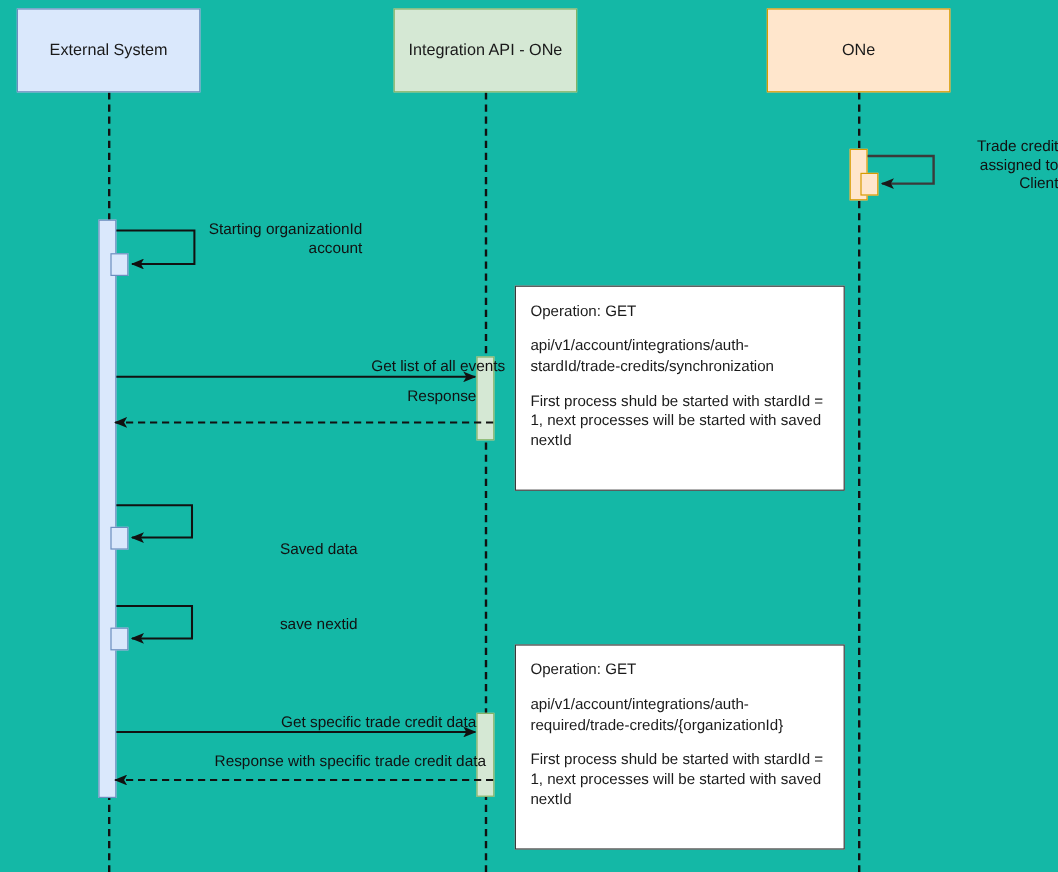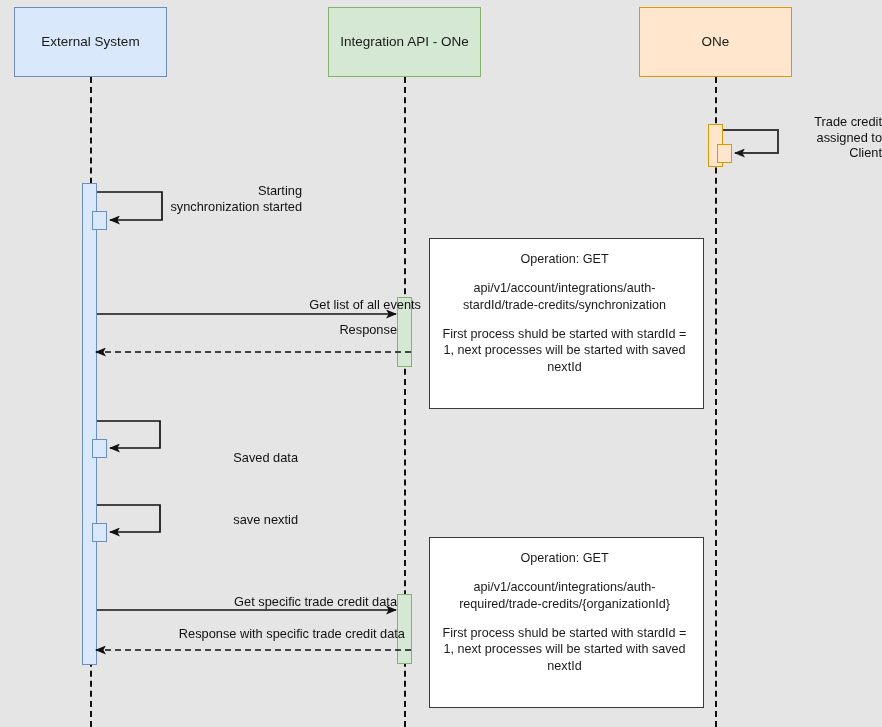--- a/index.html
+++ b/index.html
@@ -9,21 +9,21 @@
     background: #ffffff;
   }
   body {
     font-family: "Liberation Sans", sans-serif;
     color: #1a1a1a;
   }
   #diagram {
     position: relative;
     width: 882px;
     height: 727px;
-    background: #e5e5e5;
+    background: #14b8a6;
     overflow: hidden;
   }
   
   .participant {
     position: absolute;
     box-sizing: border-box;
     display: flex;
     align-items: center;
     justify-content: center;
     text-align: center;
@@ -44,24 +44,23 @@
     box-sizing: border-box;
     border-width: 1.4px;
     border-style: solid;
   }
   
   .note {
     position: absolute;
     box-sizing: border-box;
     border: 1.6px solid #3a3a3a;
     background: #ffffff;
-    text-align: center;
     font-size: 12.6px;
     line-height: 1.3;
-    padding: 12px 8px 8px 4px;
+    padding: 12px 8px 8px 12px;
   }
   .note .note-line { display: block; }
   .note .note-gap { display: block; height: 13px; }
   
   .msg-label {
     position: absolute;
     font-size: 12.8px;
     line-height: 1.22;
     text-align: right;
     color: #111111;
@@ -155,22 +154,22 @@
   </svg>
 
   <div class="msg-label wrap" style="left:790px; top:114px; width:92px;">
     <span class="note-line">Trade credit</span>
     <span class="note-line">assigned to</span>
     <span class="note-line">Client</span>
   </div>
 
   <div class="msg-label wrap" style="left:167px; top:183px; width:135px;">
     <span class="note-line">Starting</span>
-    <span class="note-line">synchronization</span>
-    <span class="note-line">started</span>
+    <span class="note-line">organizationId</span>
+    <span class="note-line">account</span>
   </div>
 
   <div class="msg-label" style="left:97px; top:297px; width:324px;">Get list of all events</div>
 
   <div class="msg-label" style="left:97px; top:322px; width:300px;">Response</div>
 
   <div class="msg-label" style="left:168px; top:450px; width:130px;">Saved data</div>
 
   <div class="msg-label" style="left:168px; top:512px; width:130px;">save nextid</div>
 

